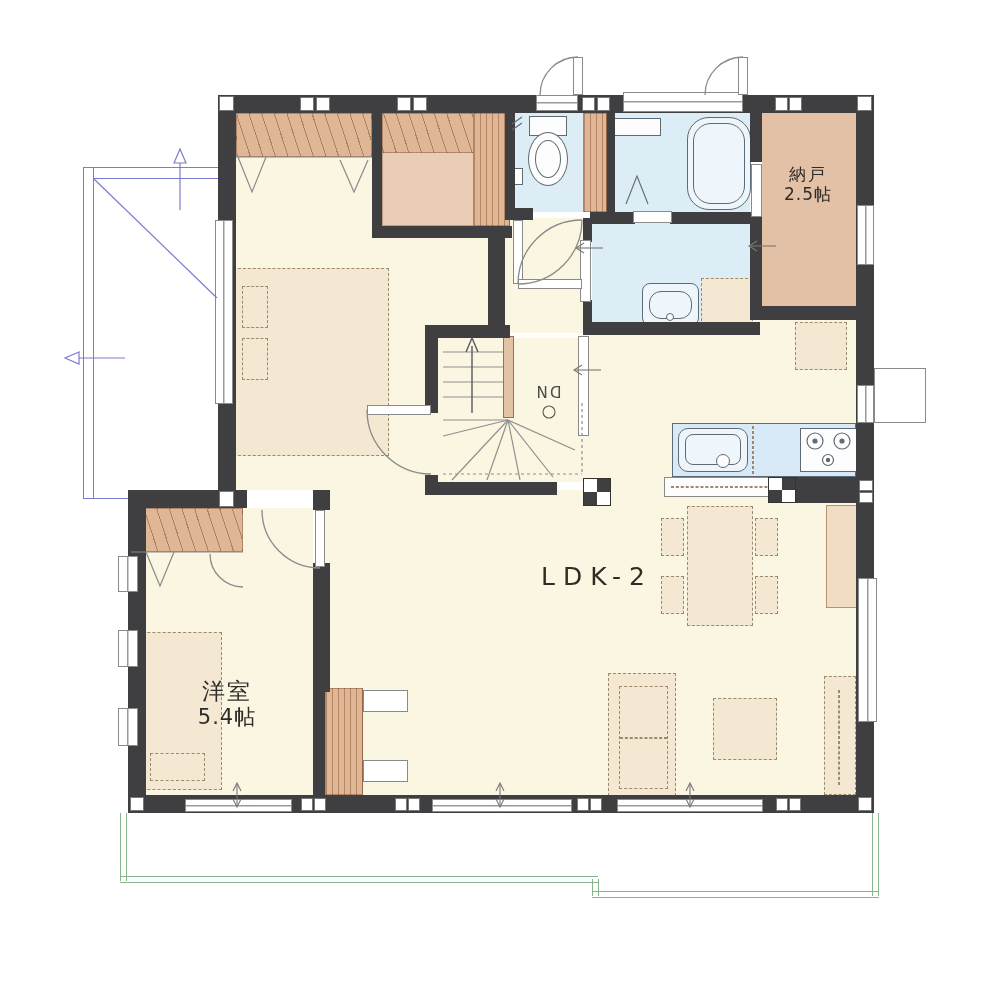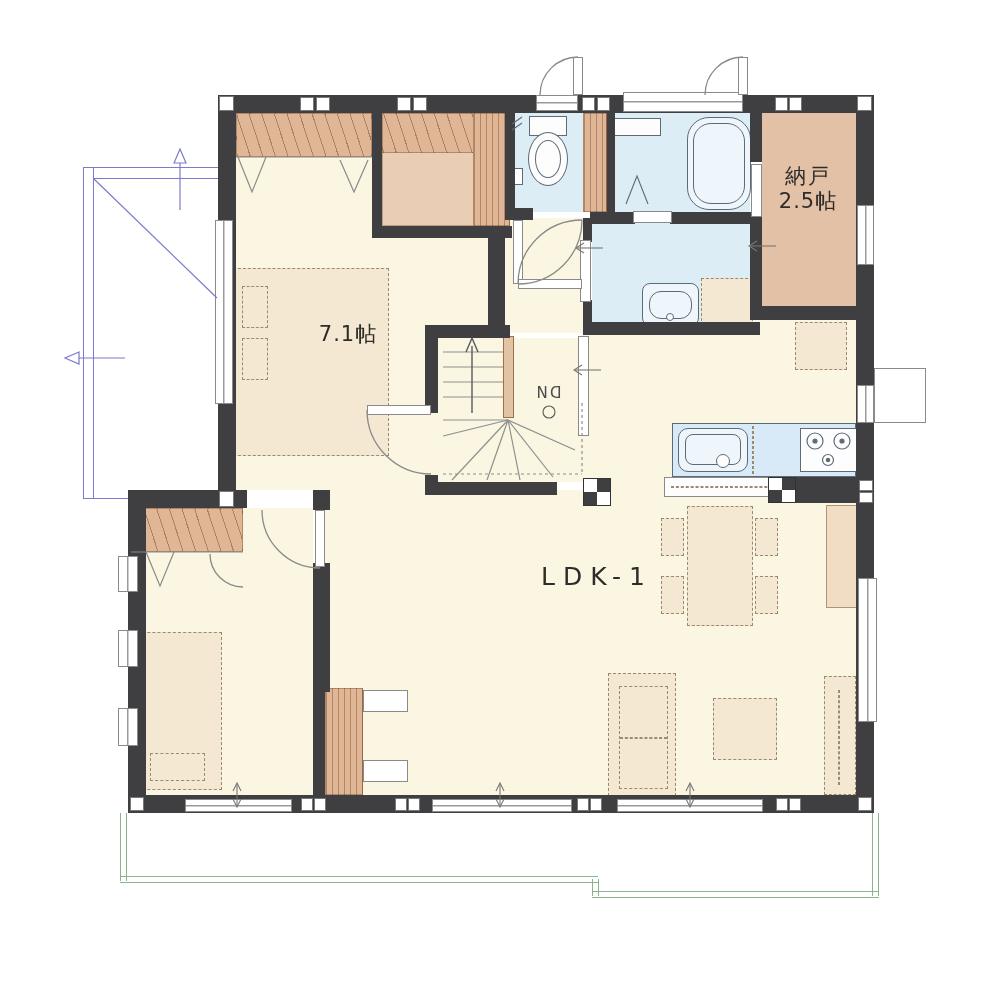--- a/index.html
+++ b/index.html
@@ -45,21 +45,21 @@
   .balv{position:absolute;box-sizing:border-box;border-left:1.5px solid var(--balcony-green,#8ab48a);border-right:1.5px solid var(--balcony-green,#8ab48a);}
   
   .roofrect{position:absolute;box-sizing:border-box;border:1.2px solid var(--annotation-blue,#7b7bd0);}
   .bluelineV{position:absolute;width:1.2px;background:var(--annotation-blue,#7b7bd0);}
   .bluelineH{position:absolute;height:1.2px;background:var(--annotation-blue,#7b7bd0);}
   
   .rlabel{position:absolute;text-align:center;color:var(--text,#2f2c28);line-height:1.18;}
   .rname{font-size:23px;font-weight:500;letter-spacing:2px;}
   .rarea{font-size:21px;font-weight:500;letter-spacing:1px;}
   .ldkname{letter-spacing:8px;font-size:25px;}
-  .nando .rname,.nando .rarea{font-size:21px;}
+  .nando .rname,.nando .rarea{font-size:17px;}
   .dn{position:absolute;font-size:15px;color:#4a4a4a;letter-spacing:2px;transform:rotate(180deg);text-align:center;}
   svg{position:absolute;left:0;top:0;}
 </style>
 </head>
 <body>
 
 <div class="balv" style="left:120px;top:813px;width:7px;height:68px;"></div>
 <div class="balh" style="left:120px;top:876px;width:478px;height:7px;"></div>
 <div class="balv" style="left:592px;top:879px;width:7px;height:17px;"></div>
 <div class="balh" style="left:592px;top:891px;width:287px;height:7px;"></div>
@@ -294,24 +294,25 @@
   <g stroke="#7b7bd0" stroke-width="1.2" fill="none">
     <path d="M 94,179 L 217,298"></path>
     <path d="M 180,210 V 156"></path>
       <path d="M 174,163 L 180,149 L 186,163 Z" fill="#fff"></path>
     <path d="M 125,358 H 72"></path>
       <path d="M 79,352 L 65,358 L 79,364 Z" fill="#fff"></path>
   </g>
 </svg>
 
 <div class="rlabel" style="left:248px;top:322px;width:200px;">
-  <div class="rarea">7.1帖</div>
 </div>
 <div class="rlabel nando" style="left:733px;top:164px;width:150px;">
   <div class="rname">納戸</div>
   <div class="rarea">2.5帖</div>
 </div>
 <div class="rlabel" style="left:497px;top:562px;width:200px;">
-  <div class="rname ldkname">LDK-1</div>
+  <div class="rname ldkname">LDK-2</div>
 </div>
 <div class="rlabel" style="left:127px;top:678px;width:200px;">
+  <div class="rname">洋室</div>
+  <div class="rarea">5.4帖</div>
 </div>
 <div class="dn" style="left:524px;top:382px;width:48px;">DN</div>
 
 </body></html>

